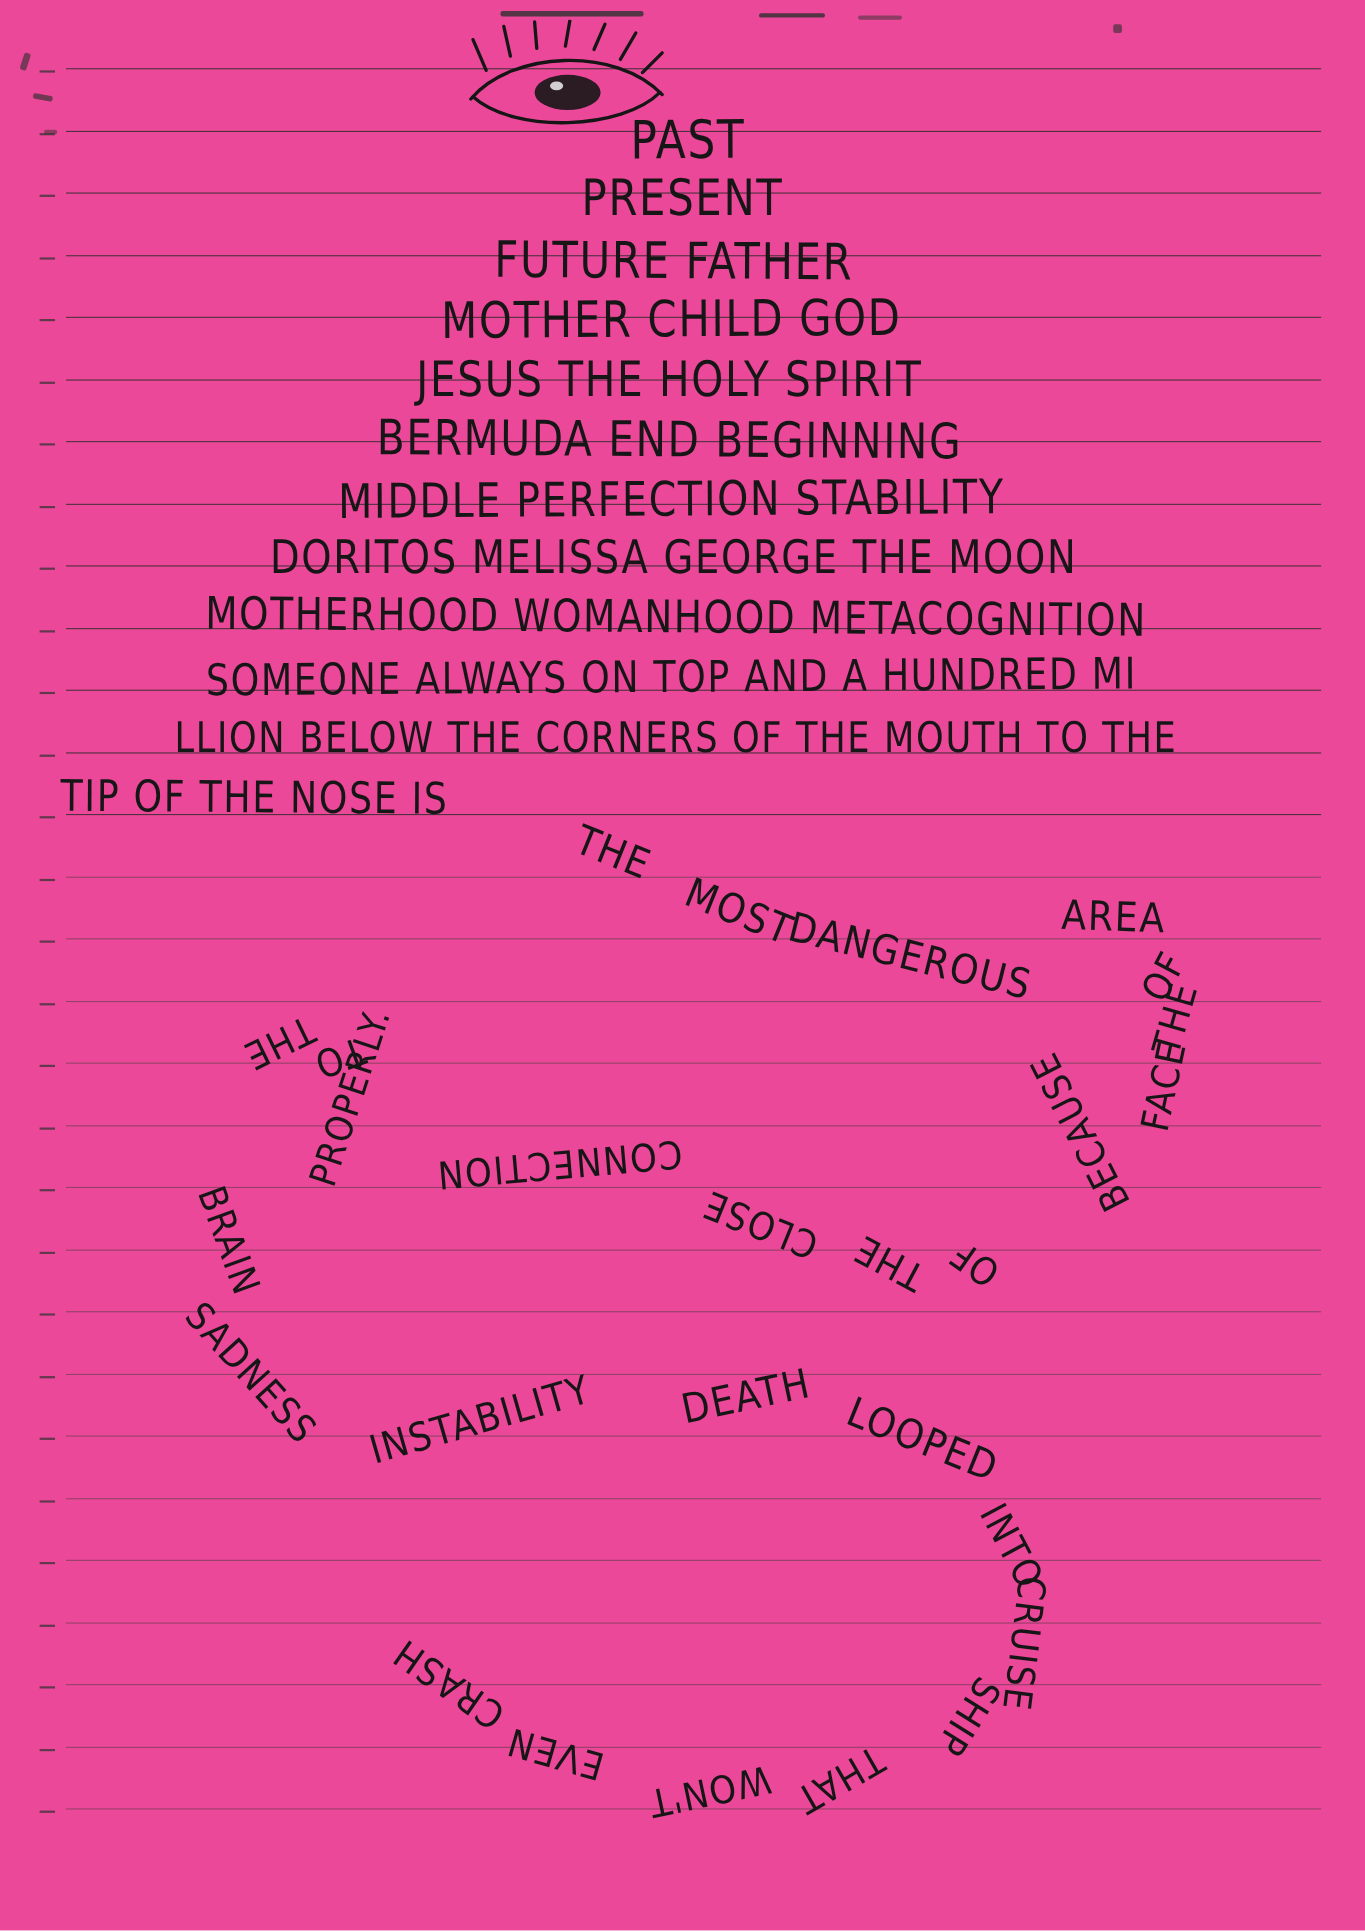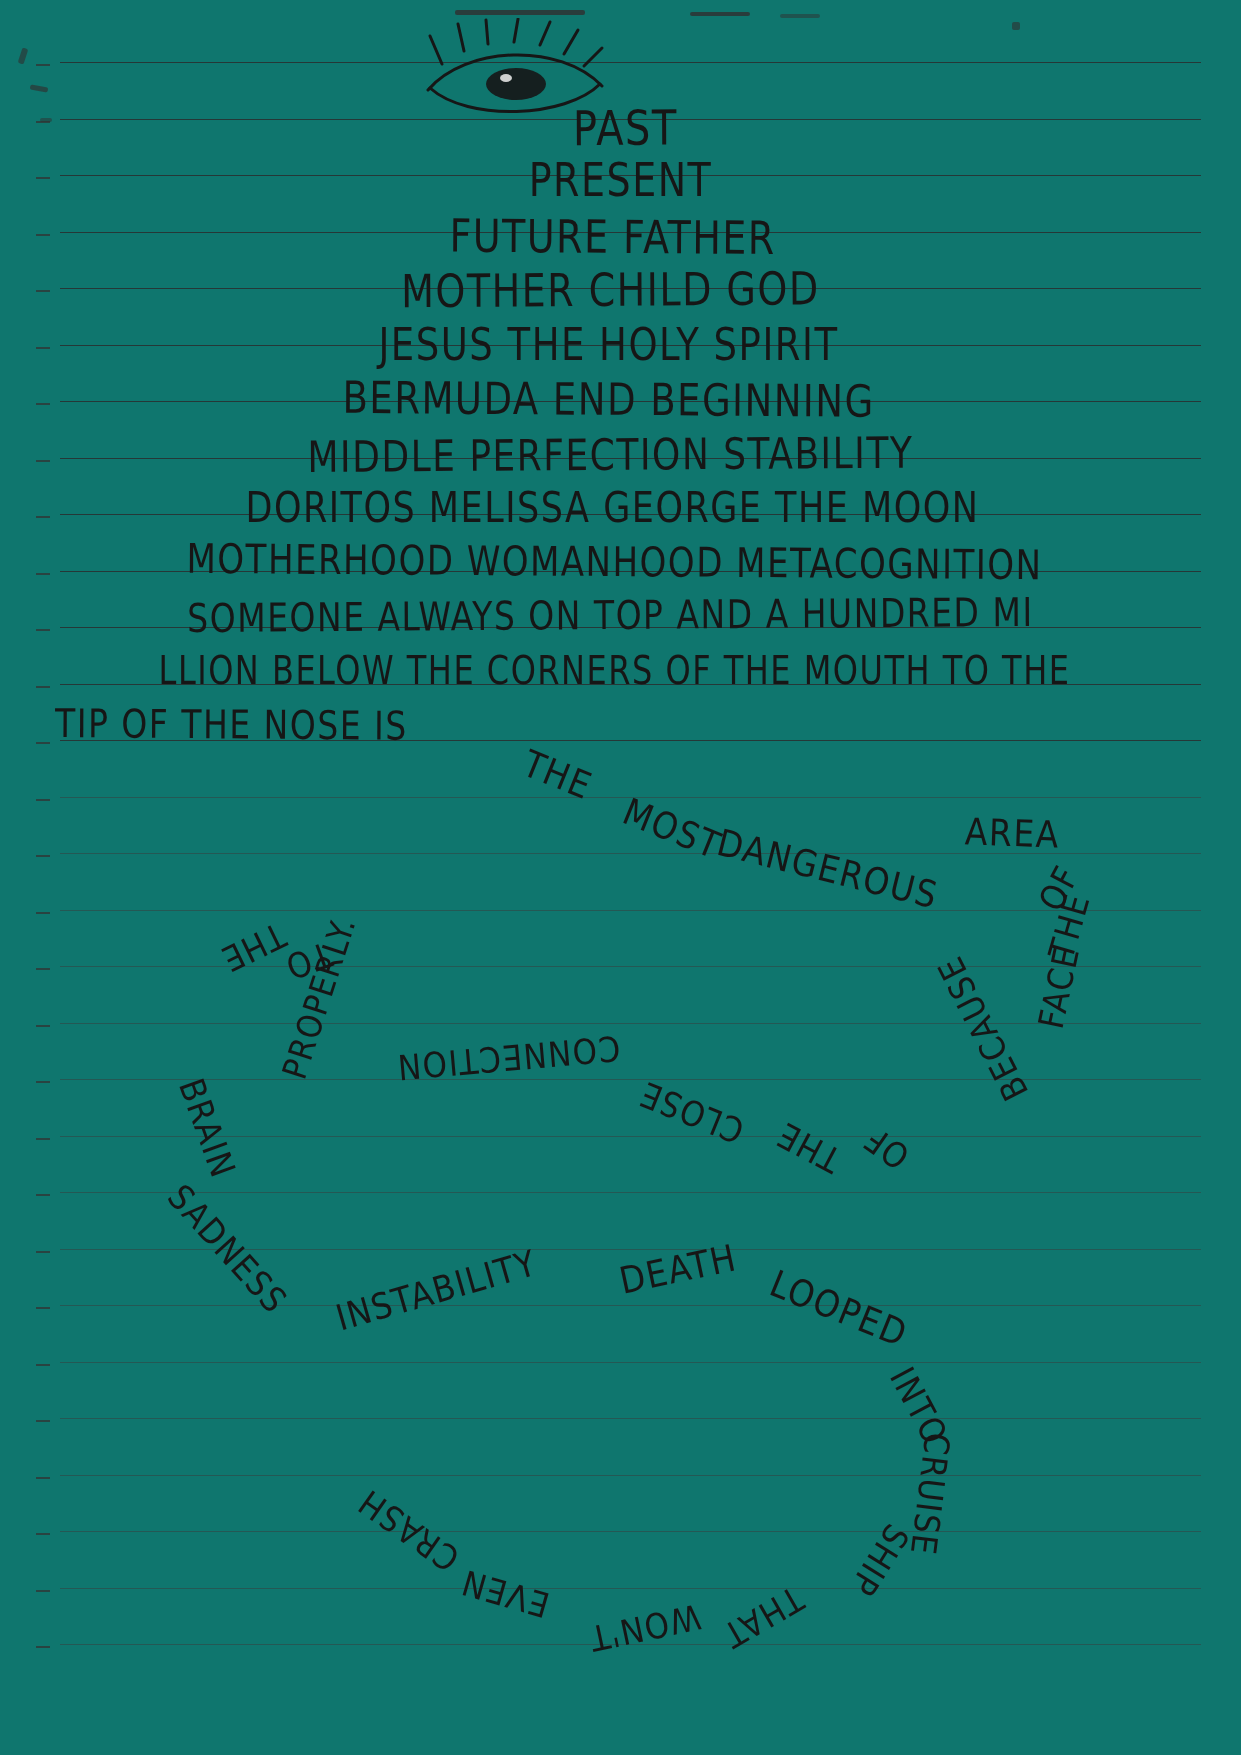--- a/index.html
+++ b/index.html
@@ -12,21 +12,21 @@
     height: 1755px;
     position: relative;
     overflow: hidden;
     font-family: "DejaVu Sans", sans-serif;
   }
 
   
   #page {
     position: absolute;
     inset: 0;
-    background: #0f766e;
+    background: #ec4899;
   }
   .rule {
     position: absolute;
     left: 60px;
     right: 40px;
     height: 0;
     border-top: 1.5px solid #2b2b2b;
     opacity: .82;
   }
   .rule.soft { opacity: .5; border-top: 1.3px solid #3a3a3a; }

